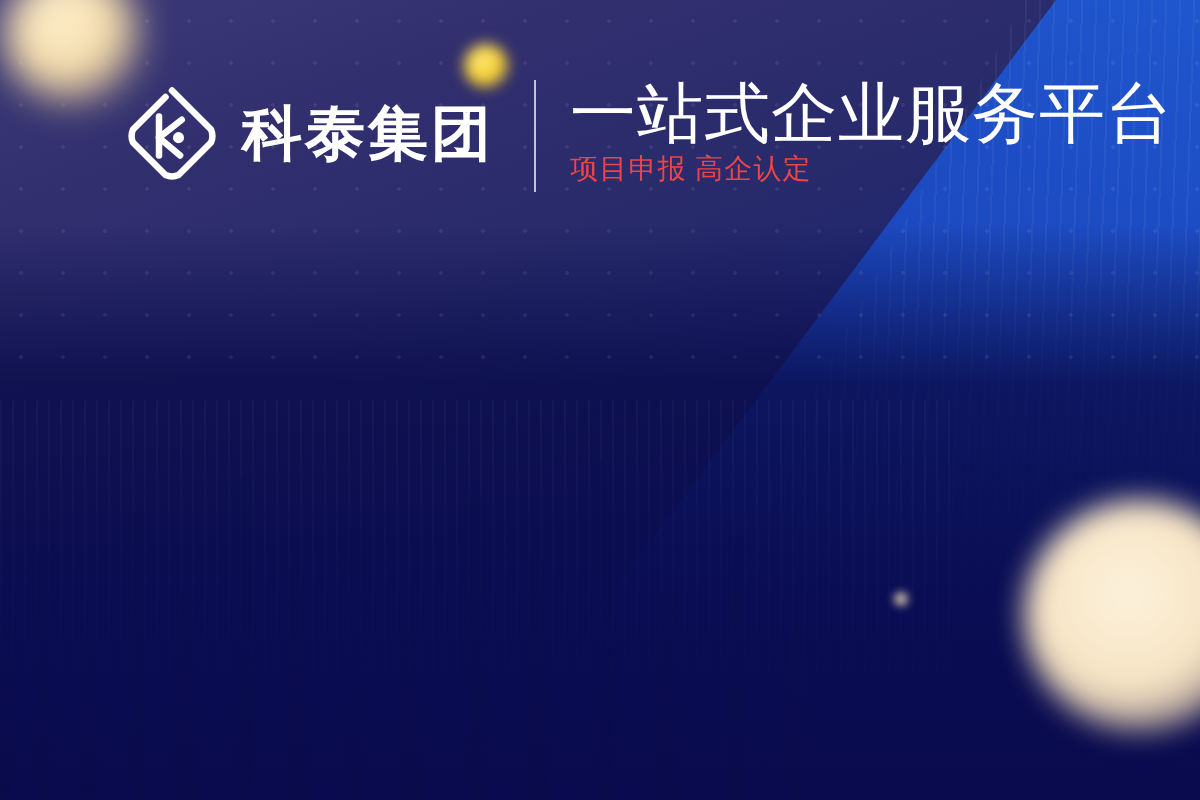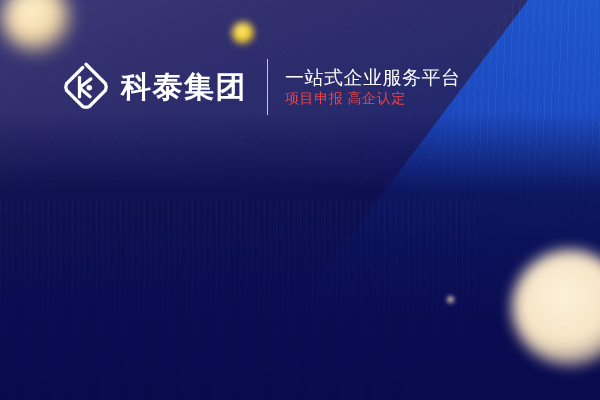--- a/index.html
+++ b/index.html
@@ -133,24 +133,22 @@
     filter: blur(2px);
     opacity: 0.8;
   }
 
   
   .header {
     position: absolute;
     left: 60px;
     top: 40px;
     display: flex;
-    align-items: center;
     gap: 0;
     z-index: 6;
-    margin-top: 19px;
   }
   .logo-block {
     display: flex;
     align-items: center;
     gap: 9px;
   }
   .logo-mark {
     width: 52px;
     height: 52px;
     flex: 0 0 52px;
@@ -199,21 +197,21 @@
     margin: 0 17px 0 20px;
     flex: 0 0 1px;
   }
   .tagline {
     display: flex;
     flex-direction: column;
     gap: 3px;
   }
   .tagline-main {
     font-family: "DejaVu Sans", "Liberation Sans", sans-serif;
-    font-size: 19px;
+    font-size: 33px;
     font-weight: 400;
     color: #ffffff;
     letter-spacing: 0.5px;
     line-height: 1.05;
     white-space: nowrap;
   }
   .tagline-sub {
     font-family: Liberation Serif, serif;
     font-size: 14px;
     font-weight: 400;

